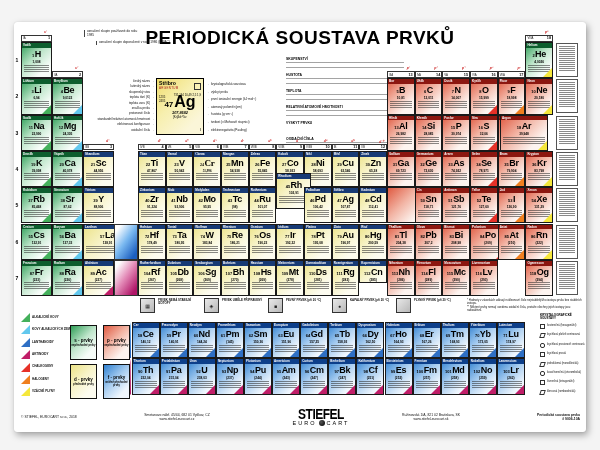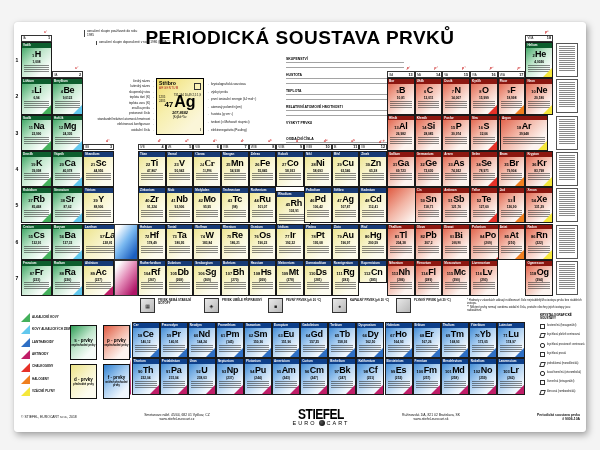--- a/index.html
+++ b/index.html
@@ -538,21 +538,21 @@
       </div>
       <div class="cell b-d" style="left: 234.68px; top: 165.2px; width: 27.67px; height: 36.3px;">
         <div class="namebar nb-d">Ruthenium</div>
         <div class="symrow">
           <div class="anum">44</div>
           <div class="asym">Ru</div>
         </div>
         <div class="amass">101,07</div>
         <div class="fine"></div>
       </div>
-      <div class="cell b-d" style="left: 262.35px; top: 169px; width: 35px; height: 36.3px;">
+      <div class="cell b-d" style="left: 262.35px; top: 151px; width: 35px; height: 36.3px;">
         <div class="namebar nb-d">Rhodium</div>
         <div class="symrow">
           <div class="anum">45</div>
           <div class="asym">Rh</div>
         </div>
         <div class="amass">102,91</div>
         <div class="fine"></div>
       </div>
       <div class="cell b-d" style="left: 290.02px; top: 165.2px; width: 27.67px; height: 36.3px;">
         <div class="namebar nb-d">Palladium</div>
@@ -651,21 +651,21 @@
       <div class="cell b-s" style="left: 38px; top: 201.5px; width: 31px; height: 36.3px;">
         <div class="namebar nb-s">Baryum</div>
         <div class="symrow">
           <div class="anum">56</div>
           <div class="asym">Ba</div>
         </div>
         <div class="amass">137,33</div>
         <div class="fine"></div>
         <div class="tri" style="border-bottom-color: rgb(98, 200, 238);"></div>
       </div>
-      <div class="cell b-d" style="left: 69px; top: 201.5px; width: 49px; height: 36.3px; font-style: italic;">
+      <div class="cell b-d" style="left: 69px; top: 201.5px; width: 49px; height: 36.3px;">
         <div class="namebar nb-d">Lanthan</div>
         <div class="symrow">
           <div class="anum">57</div>
           <div class="asym">La</div>
         </div>
         <div class="amass">138,91</div>
         <div class="fine"></div>
         <div class="tri" style="border-bottom-color: rgb(46, 111, 196);"></div>
       </div>
       <div class="cell b-d" style="left: 124px; top: 201.5px; width: 27.67px; height: 36.3px;">
@@ -760,21 +760,21 @@
       </div>
       <div class="cell b-p" style="left: 400.7px; top: 201.5px; width: 27.67px; height: 36.3px;">
         <div class="namebar nb-p">Olovo</div>
         <div class="symrow">
           <div class="anum">82</div>
           <div class="asym">Pb</div>
         </div>
         <div class="amass">207,2</div>
         <div class="fine"></div>
       </div>
-      <div class="cell b-p" style="left: 428.37px; top: 201.5px; width: 27.67px; height: 36.3px; font-family: Liberation Serif, serif;">
+      <div class="cell b-p" style="left: 428.37px; top: 201.5px; width: 27.67px; height: 36.3px;">
         <div class="namebar nb-p">Bismut</div>
         <div class="symrow">
           <div class="anum">83</div>
           <div class="asym">Bi</div>
         </div>
         <div class="amass">208,98</div>
         <div class="fine"></div>
       </div>
       <div class="cell b-p" style="left: 456.04px; top: 201.5px; width: 36px; height: 36.3px;">
         <div class="namebar nb-p">Polonium</div>

